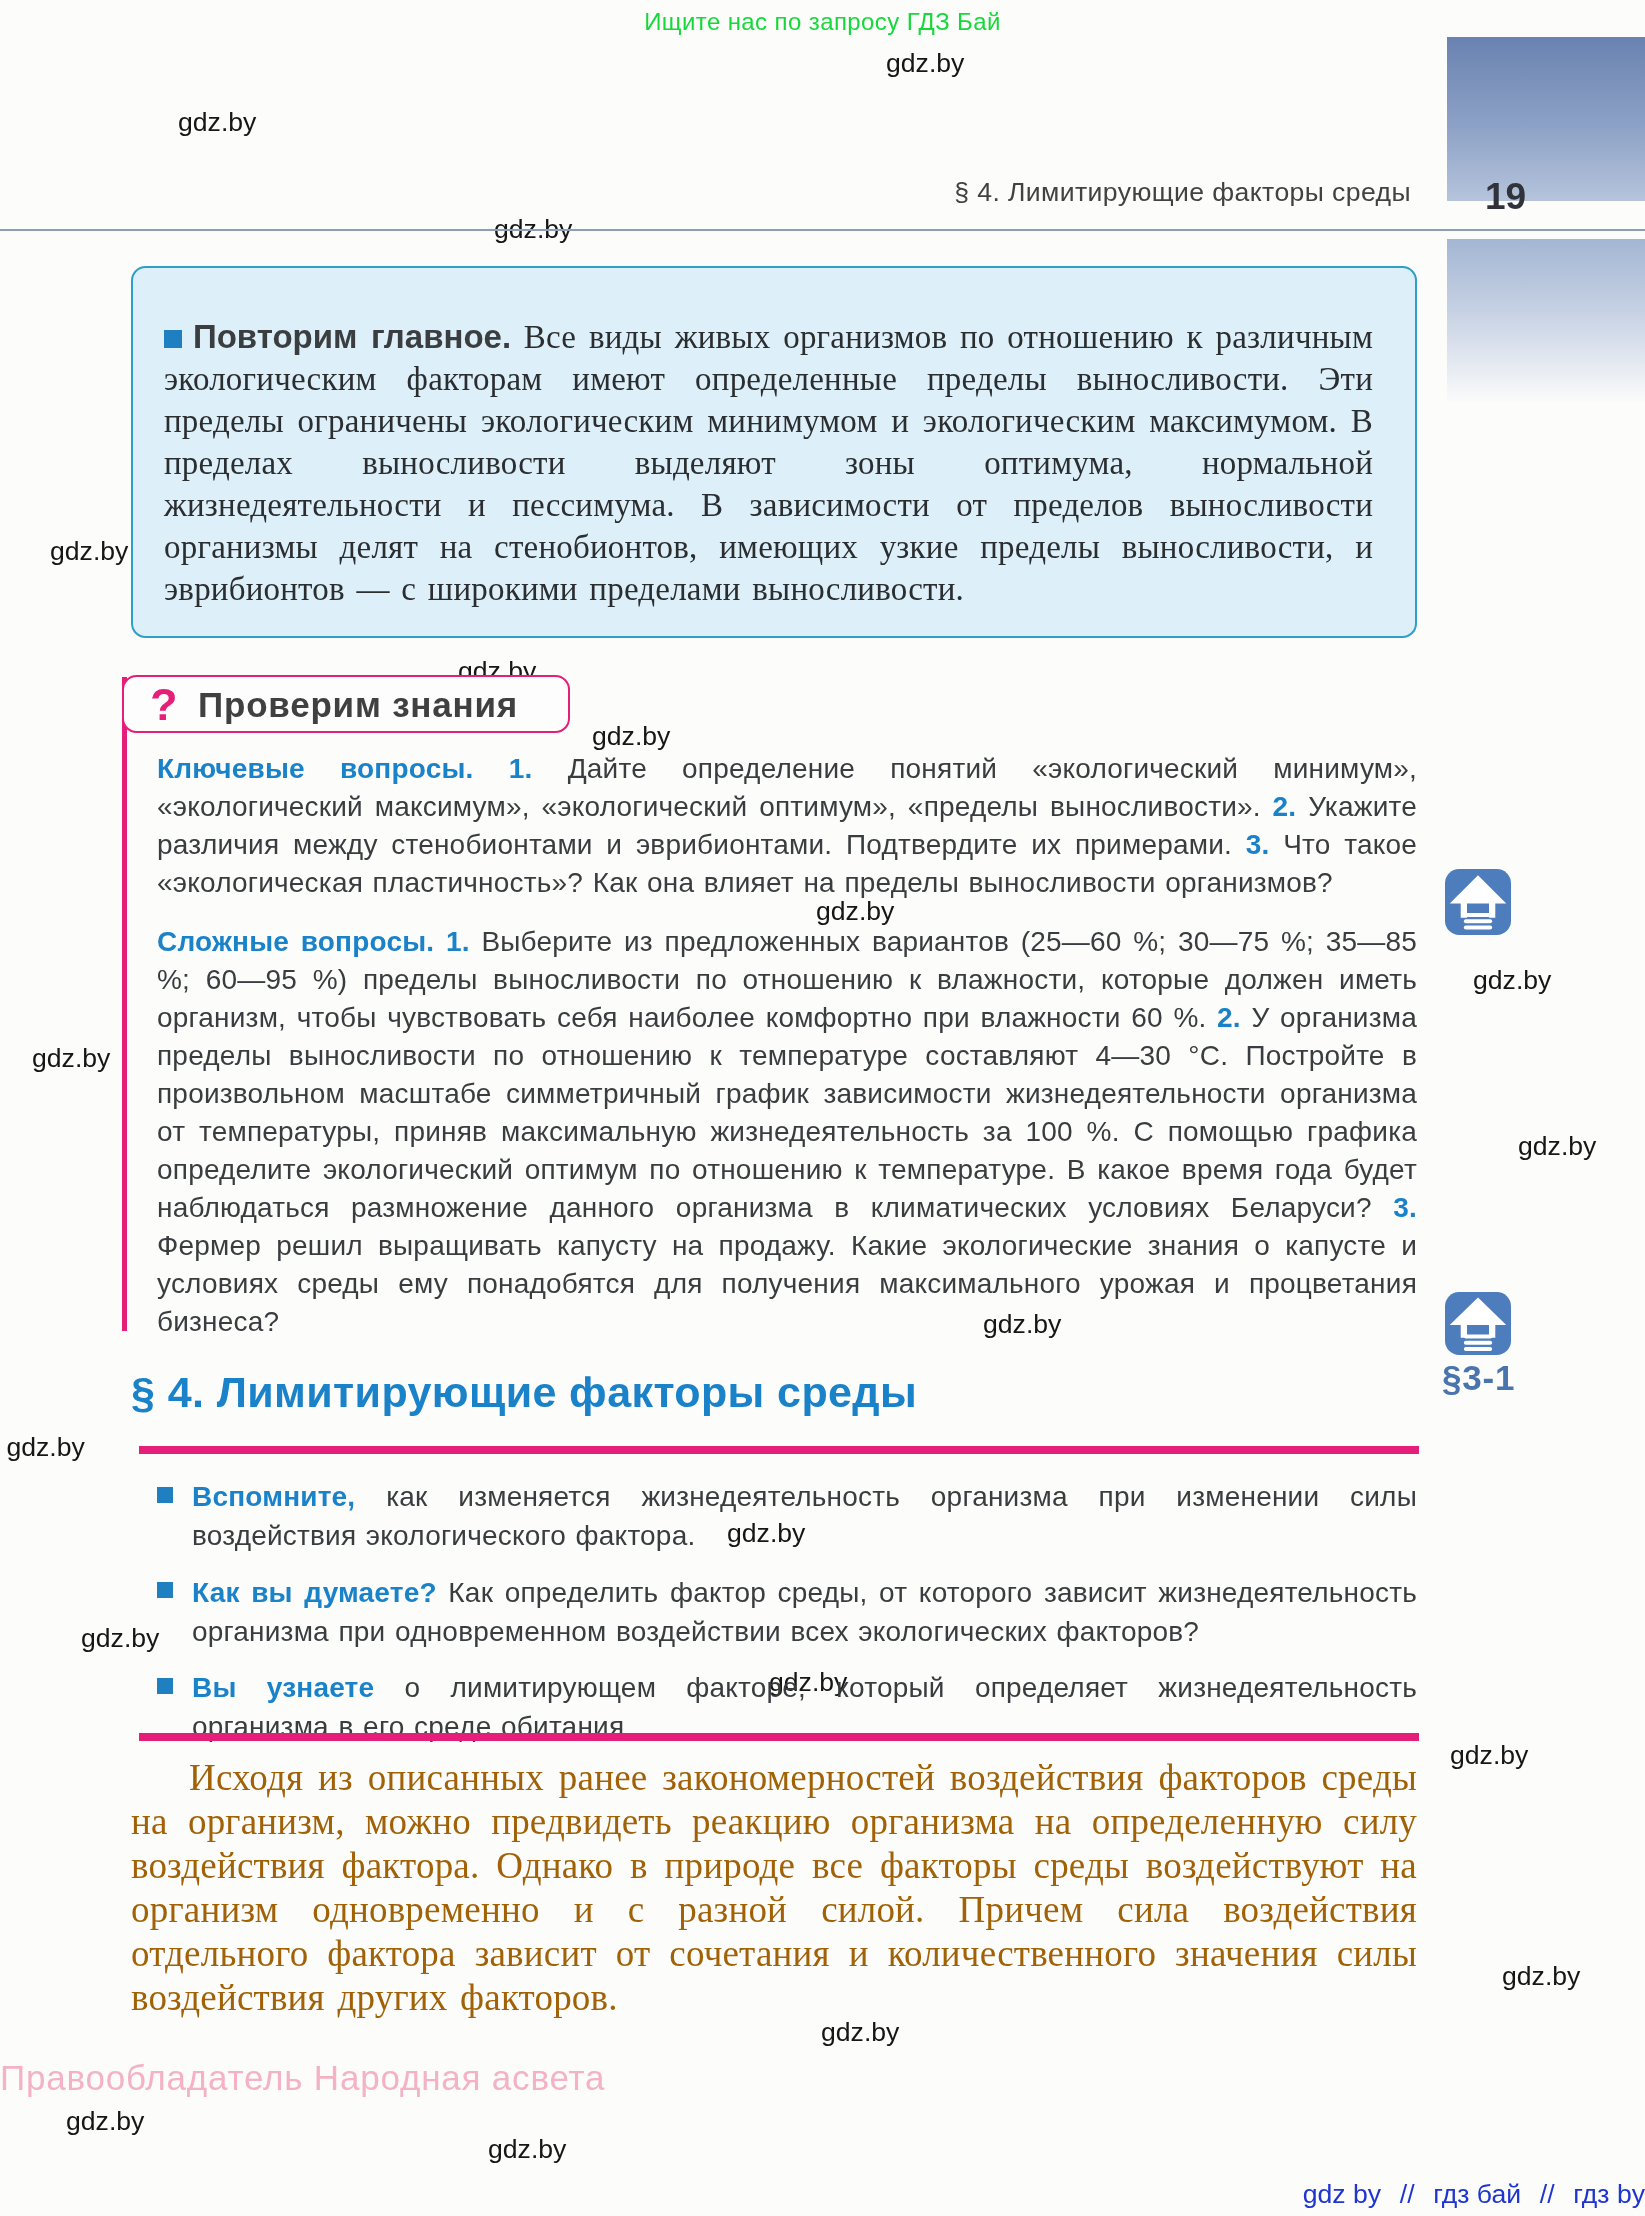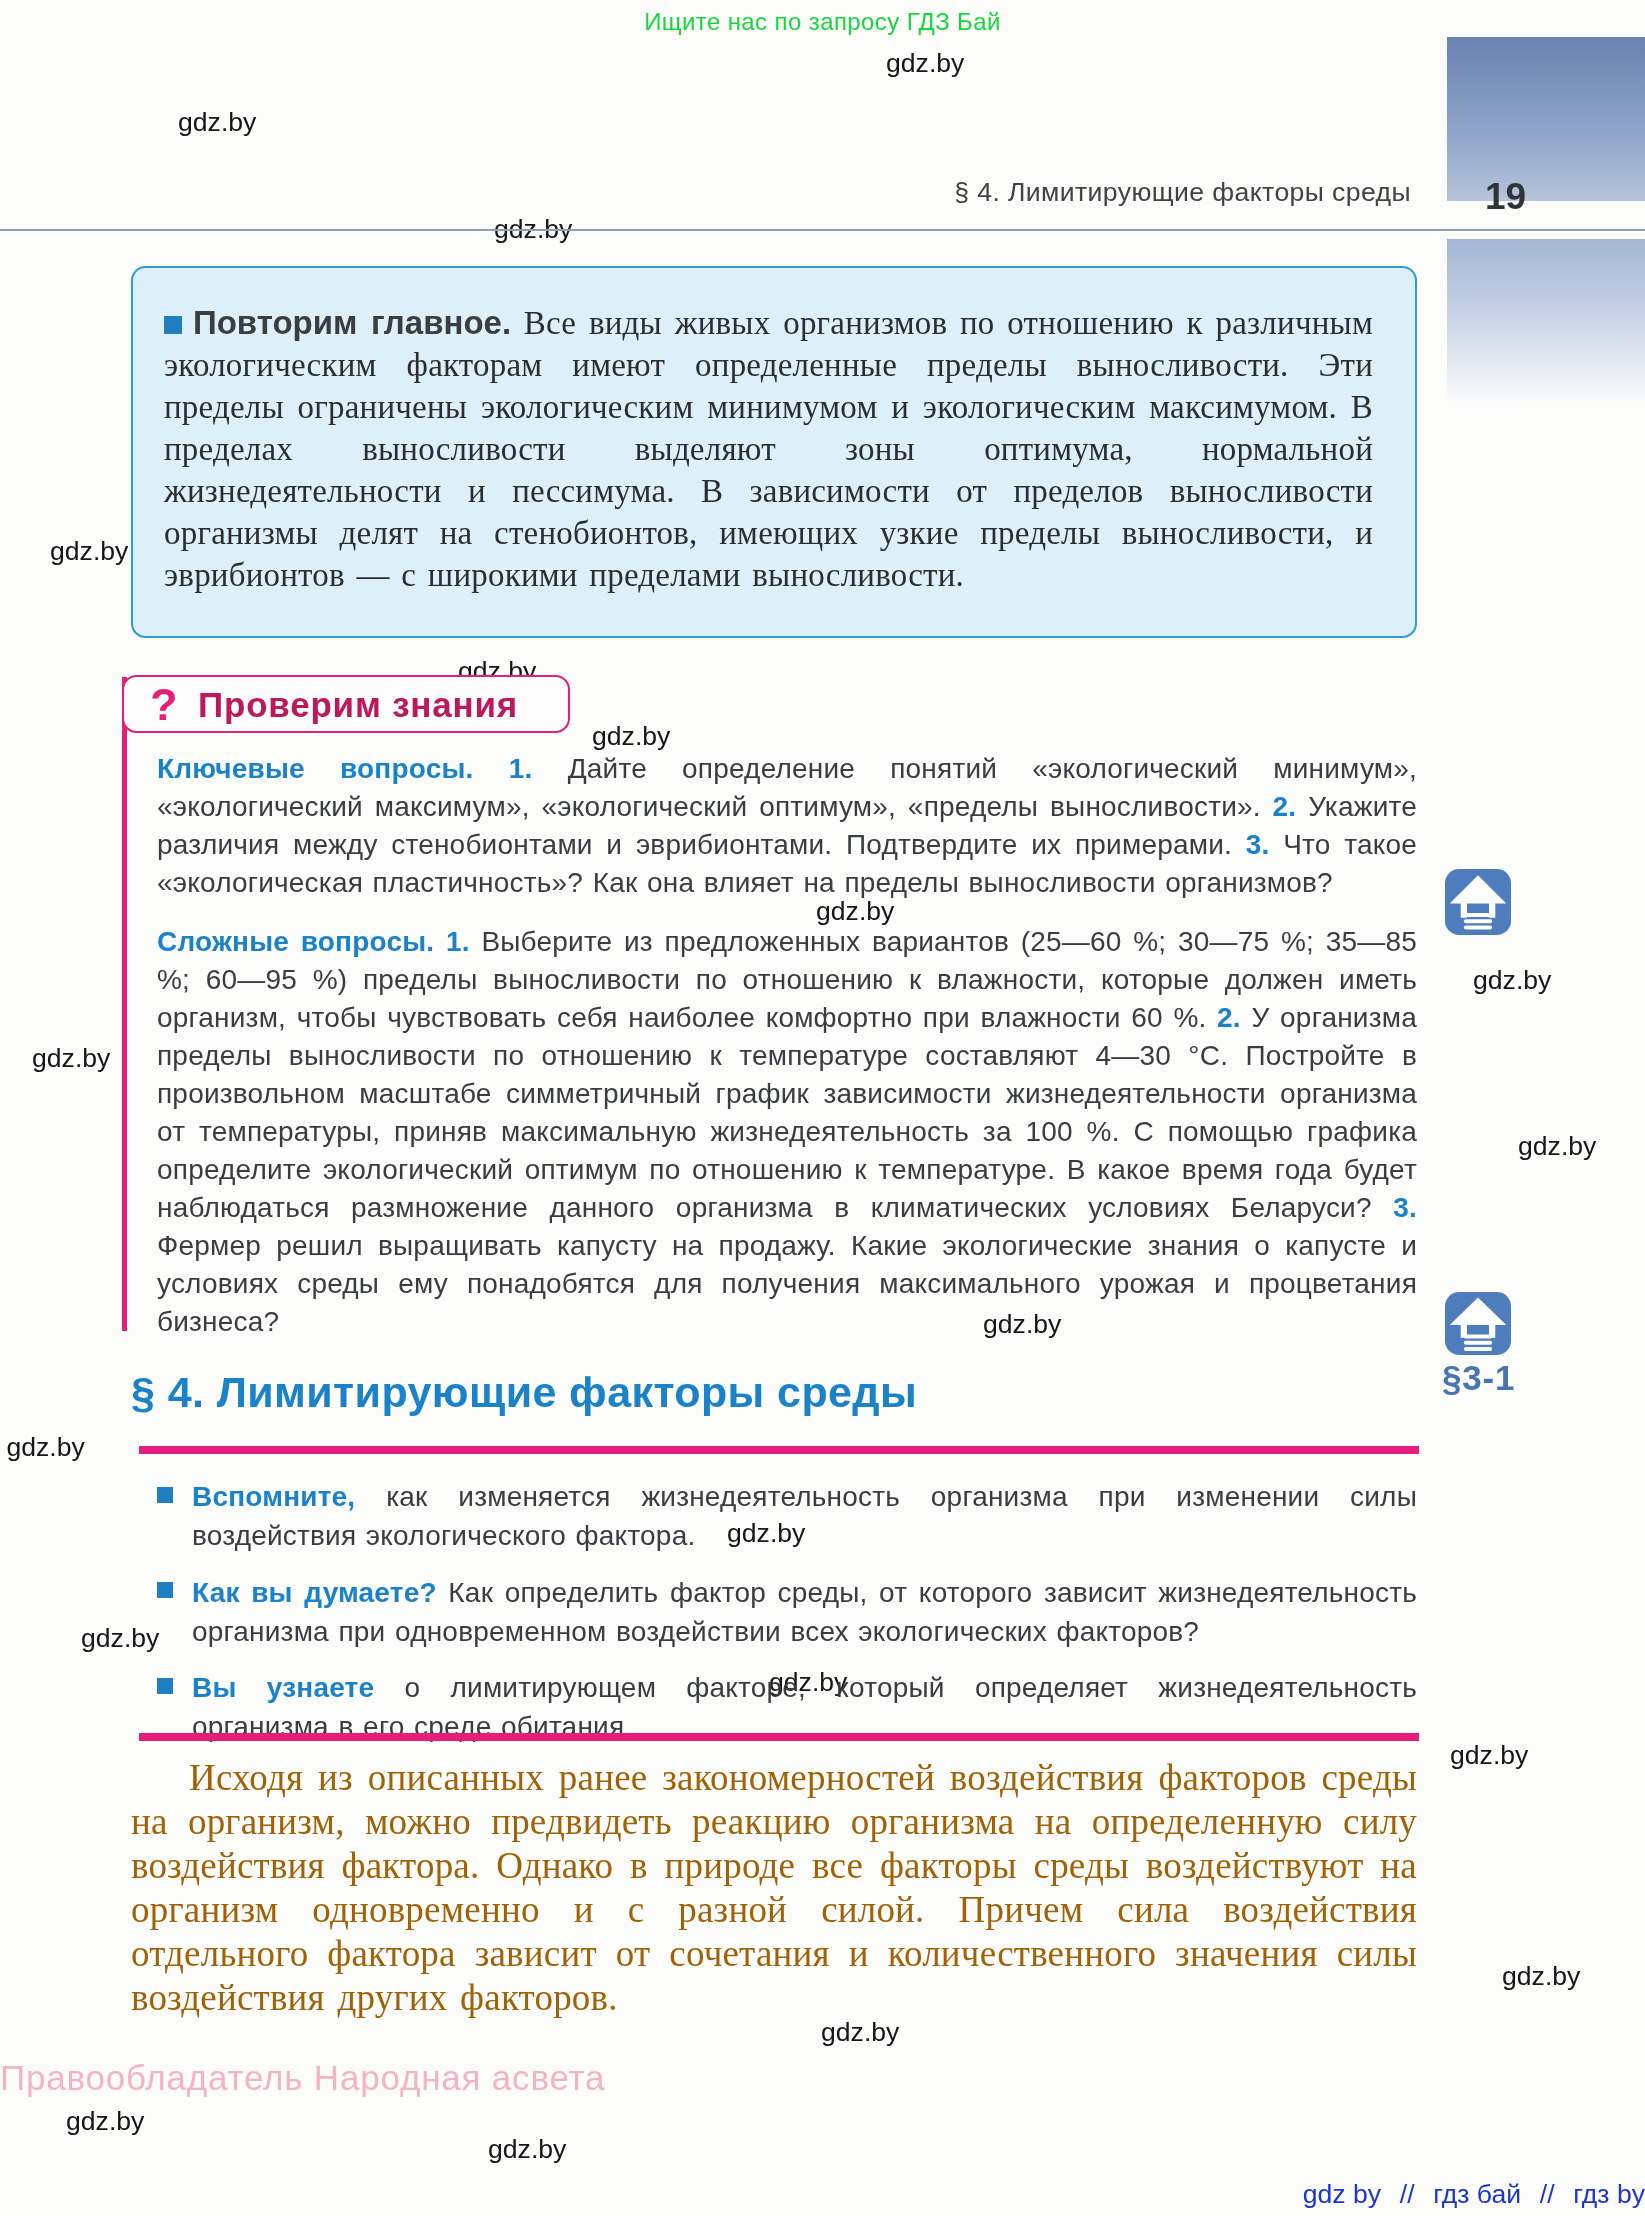--- a/index.html
+++ b/index.html
@@ -17,32 +17,32 @@
   .grad-box-1{position:absolute;left:1447px;top:37px;width:198px;height:164px;
     background:linear-gradient(180deg,#6a82b1 0%,#8da2c6 55%,#b6c4dc 100%);}
   .page-number{position:absolute;left:38px;top:139px;font-size:37px;font-weight:bold;color:#30343a;}
   .top-rule{position:absolute;left:0;top:229px;width:1645px;height:2.4px;background:#8e9fb3;}
   .grad-box-2{position:absolute;left:1447px;top:239px;width:198px;height:165px;
     background:linear-gradient(180deg,#a3b6d3 0%,#c7d2e4 45%,rgba(252,252,251,0) 100%);}
 
   
   .review-box{position:absolute;left:131px;top:266px;width:1286px;height:372px;box-sizing:border-box;
     background:#ddeff8;border:2.4px solid #2f9ec9;border-radius:14.5px;
-    padding:34px 42px 0 31px;}
+    padding:48px 42px 0 31px;}
   .review-text{font-family:"Liberation Serif",serif;font-size:33px;line-height:42px;color:#2b2e30;
     text-align:justify;letter-spacing:0.2px;word-spacing:3.2px;}
   .sq{display:inline-block;width:17.7px;height:17.7px;background:#1f7fc0;margin-right:11.3px;vertical-align:baseline;}
   .review-lead{font-family:"Liberation Sans",sans-serif;font-weight:bold;color:#3b3e40;letter-spacing:0;}
 
   
   .pink-vline{position:absolute;left:122px;top:677px;width:4.8px;height:654px;background:#e51e79;}
   .check-pill{position:absolute;left:122px;top:675px;width:448px;height:58px;box-sizing:border-box;
     background:#fdfdfd;border:2.4px solid #e51e79;border-radius:14.5px;}
   .check-q{position:absolute;left:26px;top:1.6px;font-size:45px;font-weight:bold;color:#e51e79;}
-  .check-title{position:absolute;left:74px;top:8px;font-size:35px;font-weight:bold;color:#be185d;letter-spacing:0.8px;}
+  .check-title{position:absolute;left:74px;top:8px;font-size:35px;font-weight:bold;color:#404040;letter-spacing:0.8px;}
 
   .q-par{position:absolute;left:157px;width:1260px;font-size:28px;line-height:38px;color:#3a3d3f;
     text-align:justify;letter-spacing:0.2px;word-spacing:1.6px;}
   #key-questions{top:750px;}
   #hard-questions{top:923px;}
   .q-lead,.q-num{color:#1a82c8;font-weight:bold;}
 
   
   .section-heading{position:absolute;left:131px;top:1368px;font-size:43px;font-weight:bold;color:#1a82c8;letter-spacing:0.4px;}
   .rule-pink{position:absolute;left:139px;width:1280px;height:8px;background:#e51e79;}

